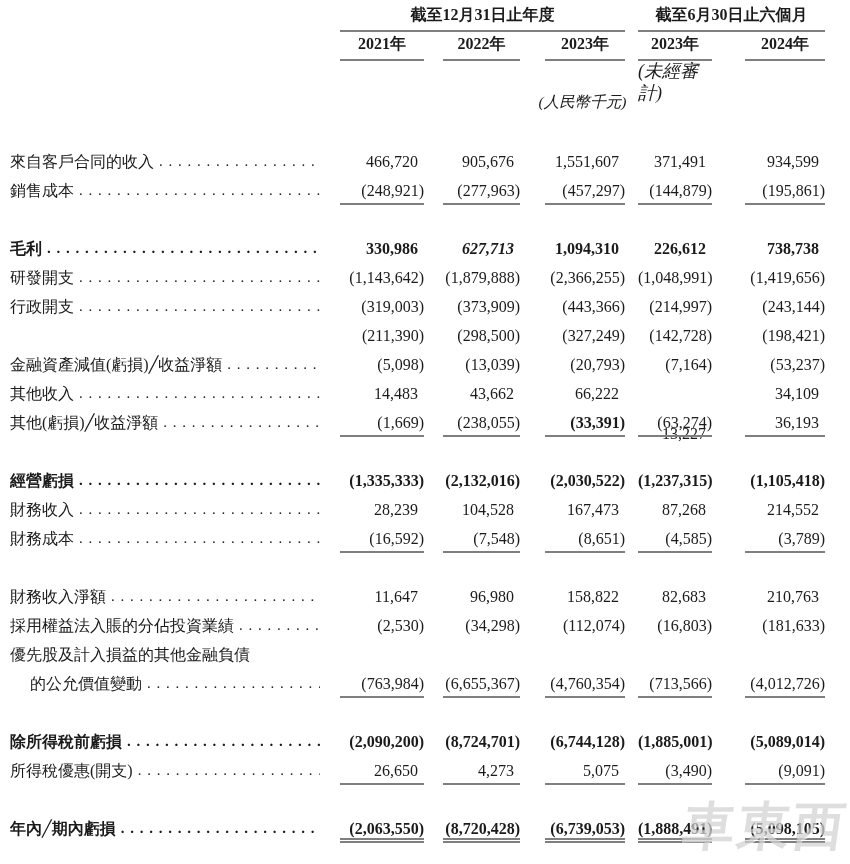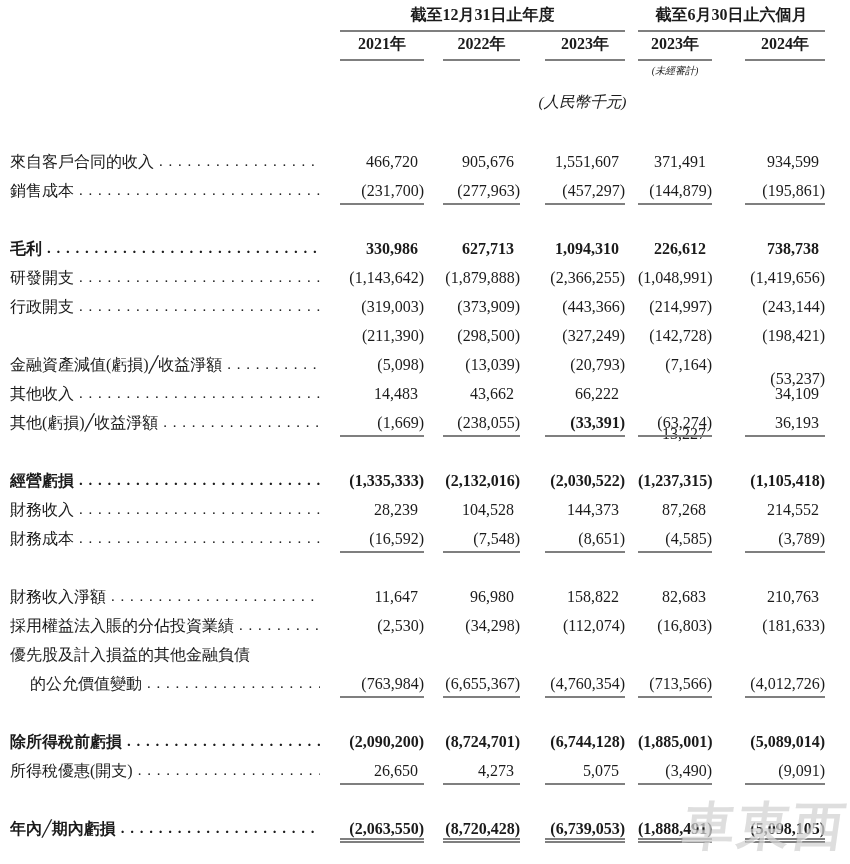--- a/index.html
+++ b/index.html
@@ -32,24 +32,23 @@
   }
   .hyear {
     font-weight: bold;
     text-align: center;
     line-height: 26px;
     height: 28px;
     border-bottom: 2px solid #7f7f7f;
   }
   .hnote {
     font-style: italic;
-    text-align: center;
     line-height: 22px;
     height: 22px;
-    font-size: 10px;
+    font-size: 18px;
   }
   .hunit {
     font-style: italic;
     text-align: center;
     line-height: 26px;
     height: 26px;
     font-size: 15.5px;
   }
   .spacer { grid-column: 1 / -1; }
   
@@ -136,21 +135,21 @@
         <span class="pos">371,491</span>
       </div>
       <div class="val" style="grid-column: 10;">
         <span class="pos">934,599</span>
       </div>
       <div class="lbl">
         <span>銷售成本</span>
         <span class="dots"></span>
       </div>
       <div class="val rule-s" style="grid-column: 2;">
-        <span>(231,700)</span>
+        <span>(248,921)</span>
       </div>
       <div class="val rule-s" style="grid-column: 4;">
         <span>(277,963)</span>
       </div>
       <div class="val rule-s" style="grid-column: 6;">
         <span>(457,297)</span>
       </div>
       <div class="val rule-s" style="grid-column: 8;">
         <span>(144,879)</span>
       </div>
@@ -158,21 +157,21 @@
         <span>(195,861)</span>
       </div>
       <div class="spacer" style="height: 8px;"></div>
       <div class="lbl b">
         <span>毛利</span>
         <span class="dots"></span>
       </div>
       <div class="val b" style="grid-column: 2;">
         <span class="pos">330,986</span>
       </div>
-      <div class="val b" style="grid-column: 4;">
+      <div class="val b" style="grid-column: 4; font-style: italic;">
         <span class="pos">627,713</span>
       </div>
       <div class="val b" style="grid-column: 6;">
         <span class="pos">1,094,310</span>
       </div>
       <div class="val b" style="grid-column: 8;">
         <span class="pos">226,612</span>
       </div>
       <div class="val b" style="grid-column: 10;">
         <span class="pos">738,738</span>
@@ -239,21 +238,21 @@
       </div>
       <div class="val" style="grid-column: 4;">
         <span>(13,039)</span>
       </div>
       <div class="val" style="grid-column: 6;">
         <span>(20,793)</span>
       </div>
       <div class="val" style="grid-column: 8;">
         <span>(7,164)</span>
       </div>
-      <div class="val" style="grid-column: 10; margin-top: 14px;">
+      <div class="val" style="grid-column: 10;">
         <span>(53,237)</span>
       </div>
       <div class="lbl">
         <span>其他收入</span>
         <span class="dots"></span>
       </div>
       <div class="val" style="grid-column: 2;">
         <span class="pos">14,483</span>
       </div>
       <div class="val" style="grid-column: 4;">
@@ -311,21 +310,21 @@
         <span>財務收入</span>
         <span class="dots"></span>
       </div>
       <div class="val" style="grid-column: 2;">
         <span class="pos">28,239</span>
       </div>
       <div class="val" style="grid-column: 4; text-align: right;">
         <span class="pos">104,528</span>
       </div>
       <div class="val" style="grid-column: 6;">
-        <span class="pos">144,373</span>
+        <span class="pos">167,473</span>
       </div>
       <div class="val" style="grid-column: 8;">
         <span class="pos">87,268</span>
       </div>
       <div class="val" style="grid-column: 10;">
         <span class="pos">214,552</span>
       </div>
       <div class="lbl">
         <span>財務成本</span>
         <span class="dots"></span>

